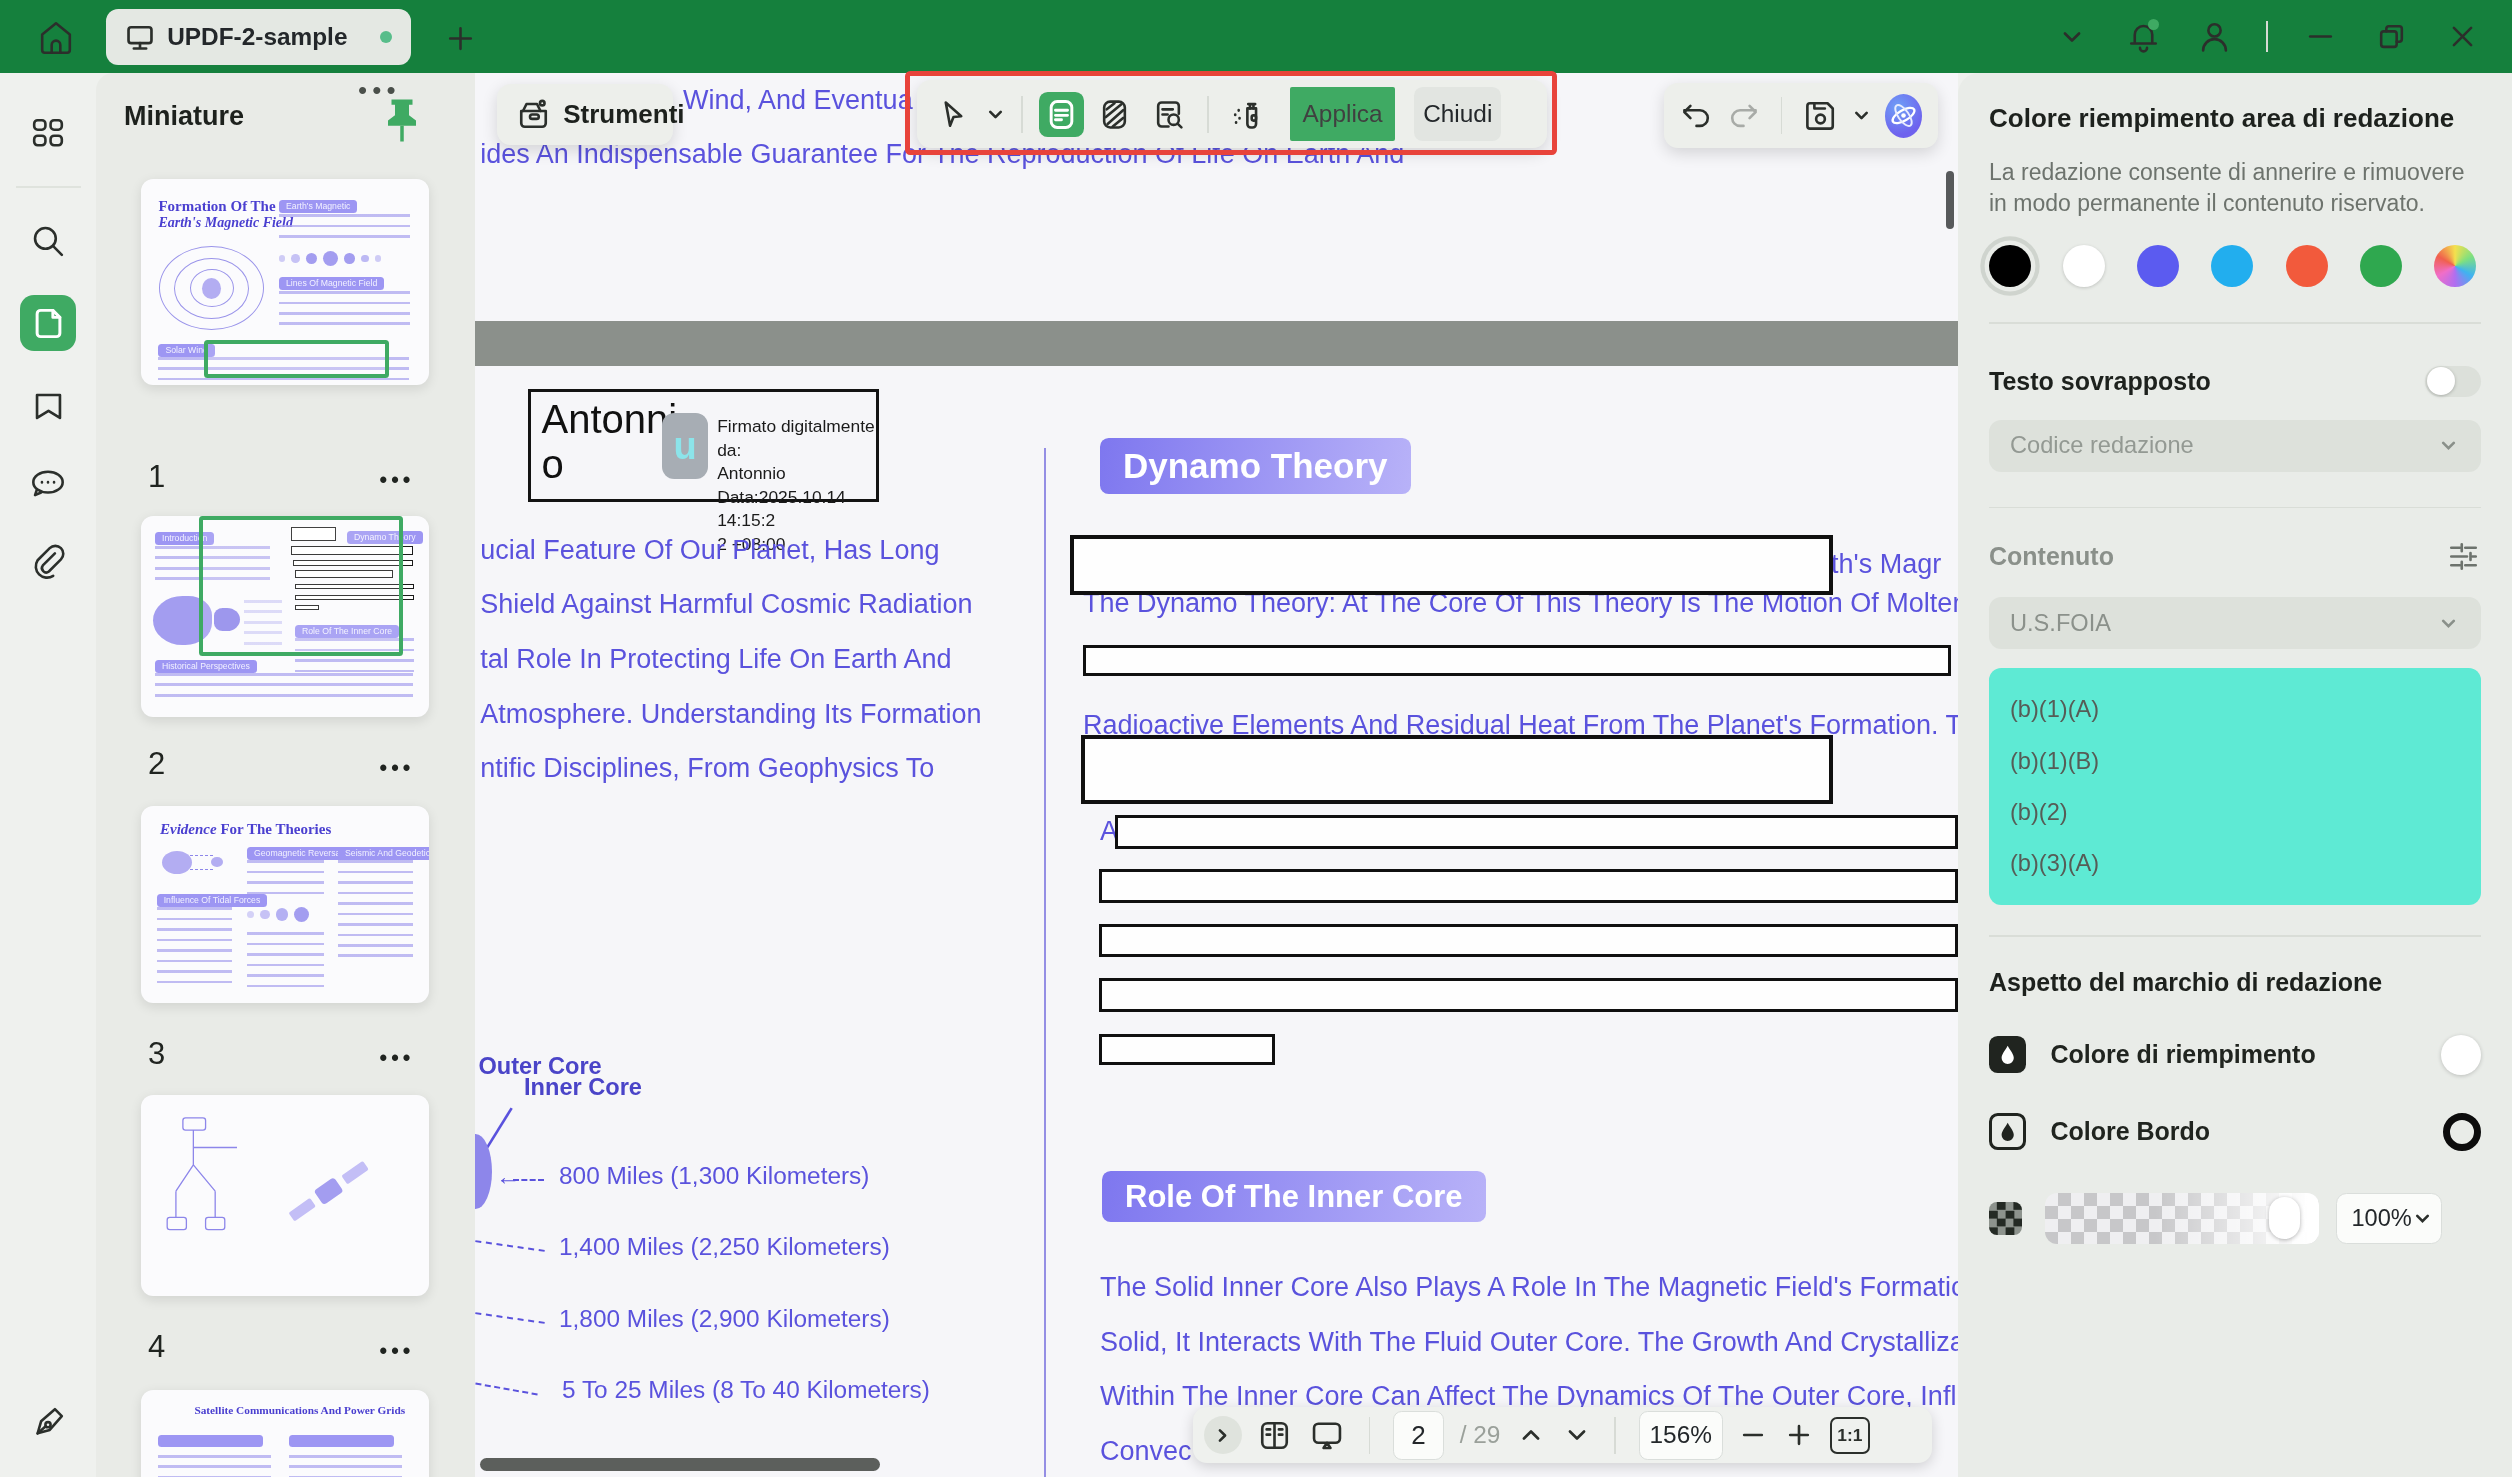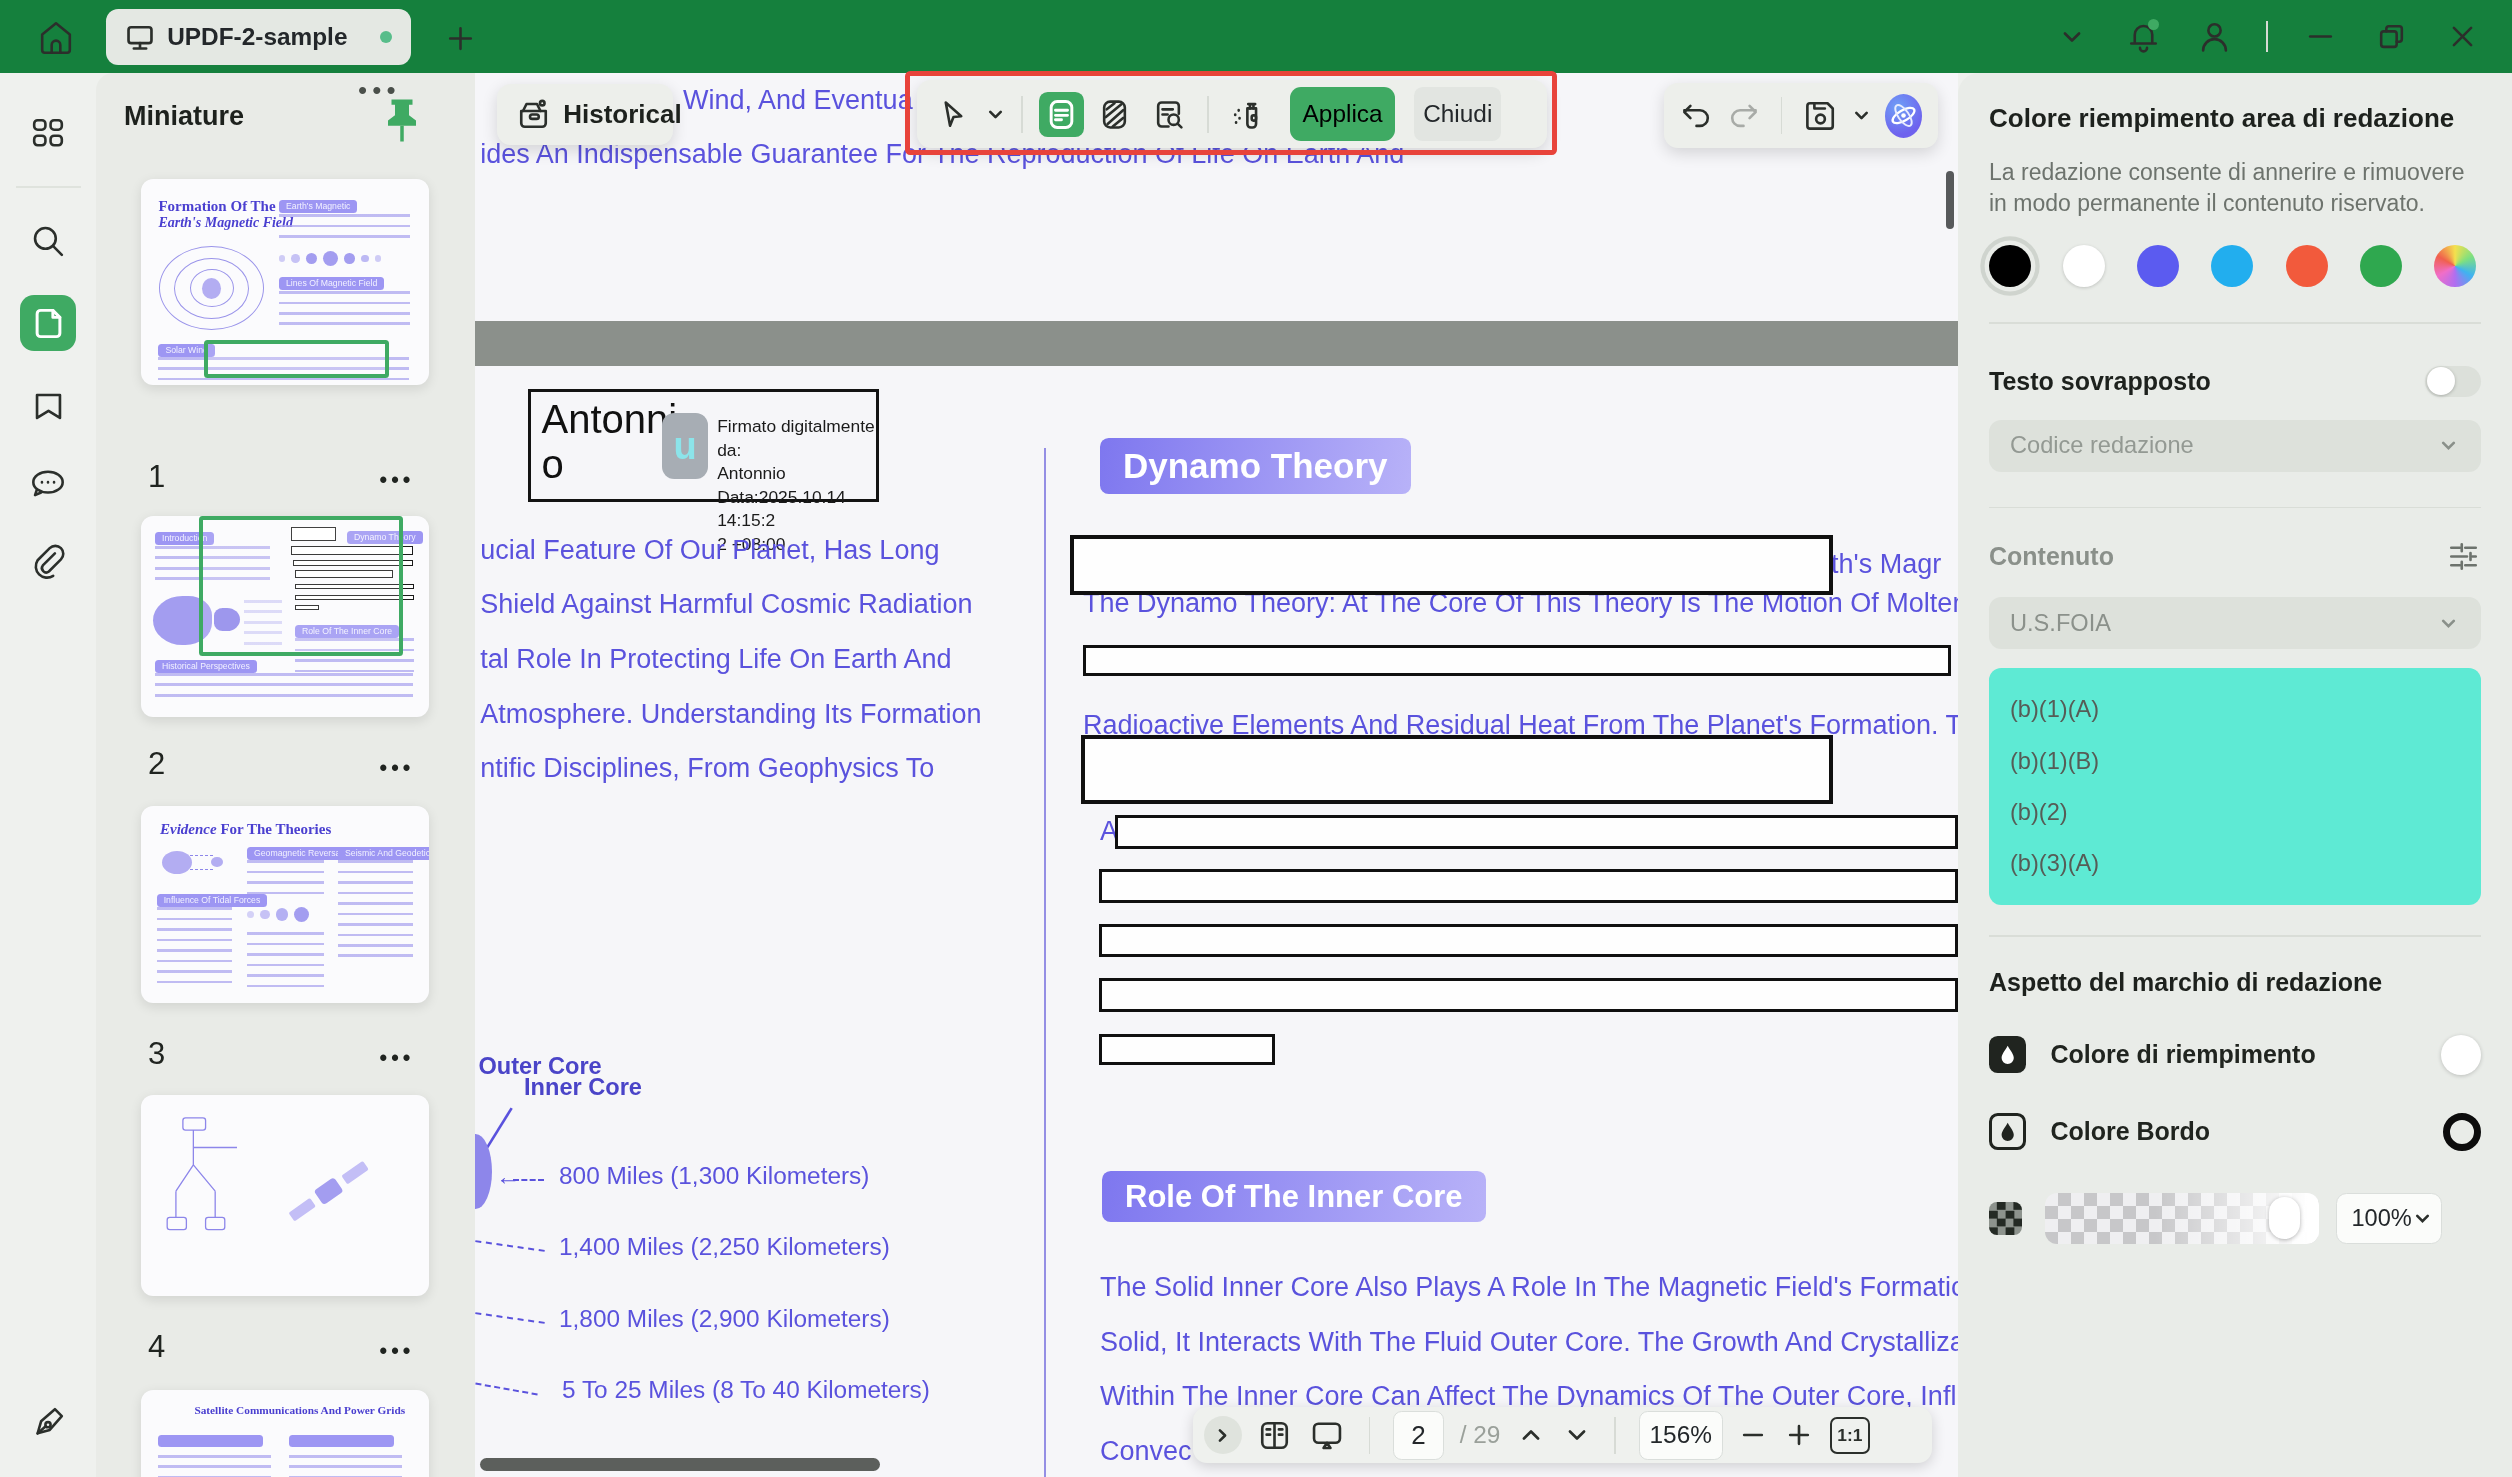--- a/index.html
+++ b/index.html
@@ -65,21 +65,21 @@
 
   
   .pill { position:absolute; background:#edefeb; border-radius:14px; box-shadow:0 5.2px 15.7px rgba(0,0,0,.14); display:flex; align-items:center; z-index:25; }
   .strumenti-pill { left:497px; top:84px; width:176px; height:61px; gap:12.2px; padding:0 19px; }
   .strumenti-label { font-size:26px; font-weight:bold; color:#1d211d; }
   .redbox { position:absolute; left:905px; top:71px; width:652px; height:84px; border:5.2px solid #e8433b; border-radius:5.2px; z-index:40; pointer-events:none; }
   .redact-toolbar { left:917px; top:80px; width:630px; height:68px; padding:0 14px; gap:8.7px; z-index:30; }
   .tb-divider { width:1.7px; height:37px; background:#d7dbd5; margin:0 7px; }
   .tool-btn { width:45px; height:45px; border-radius:8.7px; display:flex; align-items:center; justify-content:center; }
   .tool-btn.active { background:#3faa63; }
-  .btn-applica { margin-left:12.2px; width:105px; height:54px; border-radius:11px; background:#3faa63; color:#000000; font-size:24.4px; display:flex; align-items:center; justify-content:center; }
+  .btn-applica { margin-left:12.2px; width:105px; height:54px; border-radius:2px; background:#3faa63; color:#404040; font-size:24.4px; display:flex; align-items:center; justify-content:center; }
   .btn-chiudi { margin-left:10.5px; width:87px; height:54px; border-radius:8.7px; background:#e2e5e1; color:#23272a; font-size:24.4px; display:flex; align-items:center; justify-content:center; }
   .undo-pill { left:1664px; top:83px; width:274px; height:65px; padding:0 15.7px; gap:14px; }
   .ai-circle { width:44px; height:44px; border-radius:50%; background:radial-gradient(circle at 35% 30%, #6fa0f6, #6e62ee 70%); display:flex; align-items:center; justify-content:center; }
 
   
   .bottom-bar { position:absolute; left:1193px; top:1407px; width:739px; height:56px; background:#eff1ee; border-radius:14px; box-shadow:0 3.5px 14px rgba(0,0,0,.16); display:flex; align-items:center; padding:0 10.5px; gap:15.7px; z-index:30; }
   .bb-circle { width:38px; height:38px; border-radius:50%; background:#dfe3dd; display:flex; align-items:center; justify-content:center; }
   .bb-box { background:#fbfcfa; border:1.7px solid #dadedb; border-radius:8.7px; height:49px; display:flex; align-items:center; justify-content:center; font-size:26px; color:#23272a; }
   .bb-total { font-size:24.4px; color:#9aa09a; }
   .bb-11 { width:40px; height:37px; border:2.6px solid #2b2f2b; border-radius:7px; display:flex; align-items:center; justify-content:center; font-size:17.4px; font-weight:bold; color:#2b2f2b; }
@@ -451,21 +451,21 @@
 
   <div class="pill strumenti-pill">
     <span>
       <svg width="35" height="35" viewBox="0 0 40 40">
           <path class="stroke" d="M6 16 h28 v14 a4 4 0 0 1 -4 4 H10 a4 4 0 0 1 -4 -4 Z"></path>
           <path class="stroke" d="M8 16 L12 8 h12 l4 8"></path>
           <rect class="stroke" x="16" y="20" width="10" height="5" rx="2.5"></rect>
           <circle cx="30" cy="7" r="2.6" class="stroke"></circle>
         </svg>
     </span>
-    <span class="strumenti-label">Historical</span>
+    <span class="strumenti-label">Strumenti</span>
   </div>
 
   <div class="pill redact-toolbar">
     <div class="tool-btn">
       <span>
           <svg width="31" height="31" viewBox="0 0 36 36">
             <path class="stroke" d="M9 4 L27 20 L18 21 L14 31 Z"></path>
           </svg>
         </span>
     </div>

